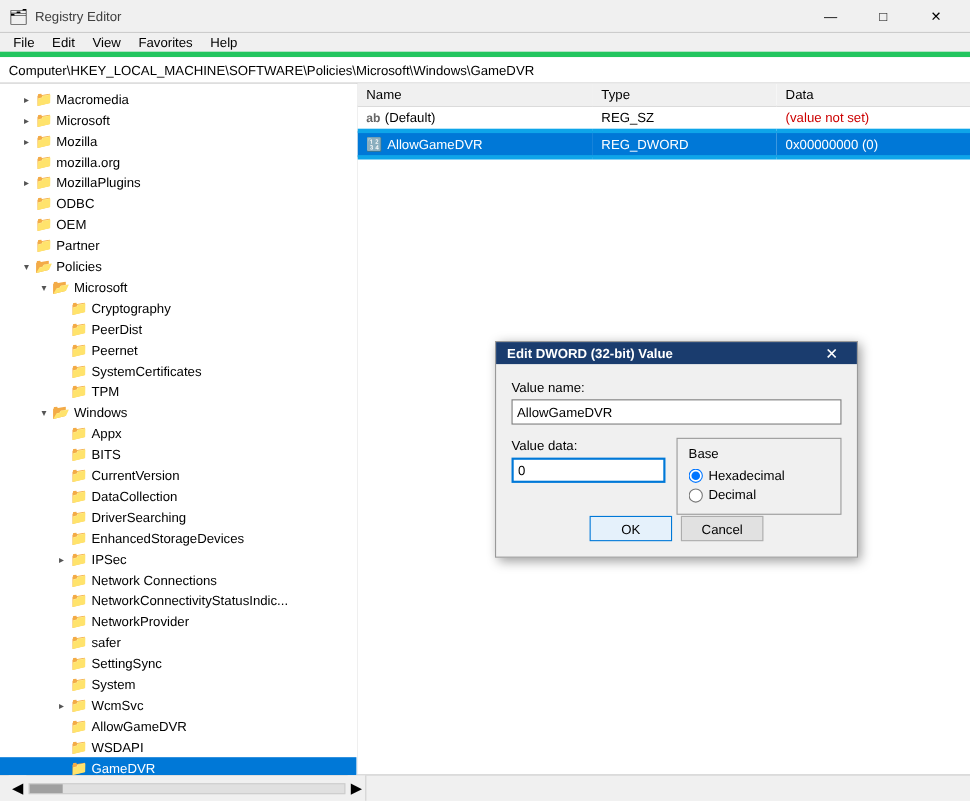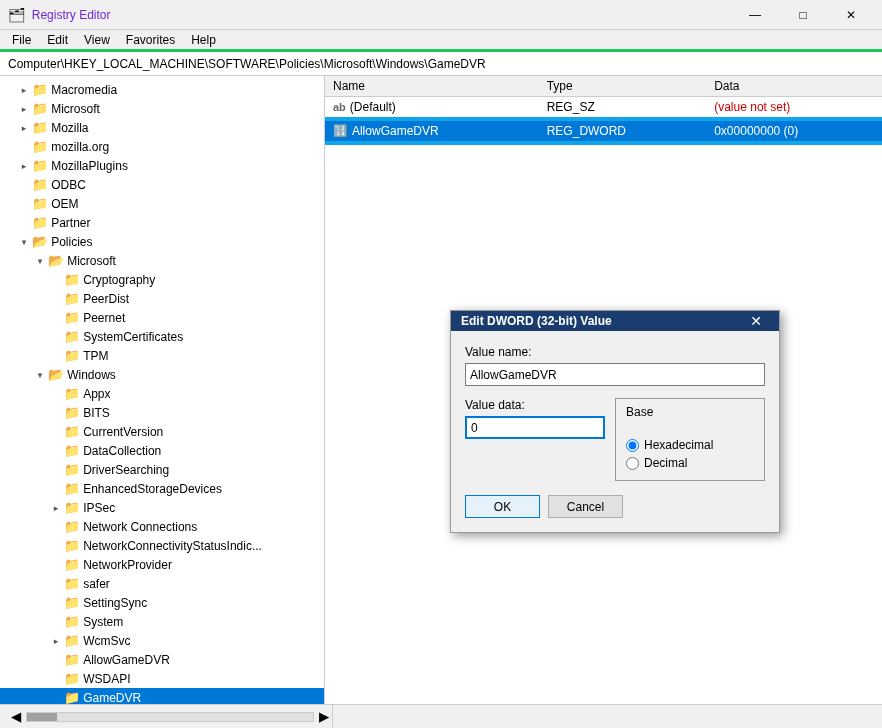--- a/index.html
+++ b/index.html
@@ -19,21 +19,21 @@
       align-items: center;
       background: #f0f0f0;
       height: 30px;
       padding: 0 8px;
       border-bottom: 1px solid #ccc;
       user-select: none;
     }
     .title-bar-title {
       flex: 1;
       font-size: 12px;
-      color: #6d28d9;
+      color: #404040;
     }
     .title-bar-controls {
       display: flex;
       gap: 2px;
     }
     .title-btn {
       width: 46px;
       height: 30px;
       border: none;
       background: transparent;
@@ -44,21 +44,21 @@
       justify-content: center;
       color: #000;
     }
 
     
     .menu-bar {
       display: flex;
       background: #f0f0f0;
       height: 22px;
       align-items: center;
-      border-bottom: 3px solid #22c55e;
+      border-bottom: 5px solid #22c55e;
       padding: 0 4px;
     }
     .menu-item {
       padding: 2px 8px;
       cursor: pointer;
       height: 22px;
       display: flex;
       align-items: center;
     }
 
@@ -253,35 +253,36 @@
     }
     .base-group {
       flex: 1;
       border: 1px solid #999;
       padding: 6px 10px;
       font-size: 12px;
     }
     .base-group-title {
       font-size: 12px;
       font-weight: normal;
-      margin-bottom: 19px;
+      margin-bottom: 6px;
     }
     .radio-row {
       display: flex;
       align-items: center;
       margin-bottom: 4px;
       gap: 5px;
     }
     .radio-row input[type="radio"] {
       margin: 0;
     }
     .dialog-buttons {
       display: flex;
+      justify-content: center;
       gap: 8px;
-      margin-top: 14px;
+      margin-top: 1px;
       padding-bottom: 4px;
     }
     .dialog-btn {
       width: 75px;
       height: 23px;
       border: 1px solid #adadad;
       background: #e1e1e1;
       cursor: pointer;
       font-size: 12px;
       display: flex;

